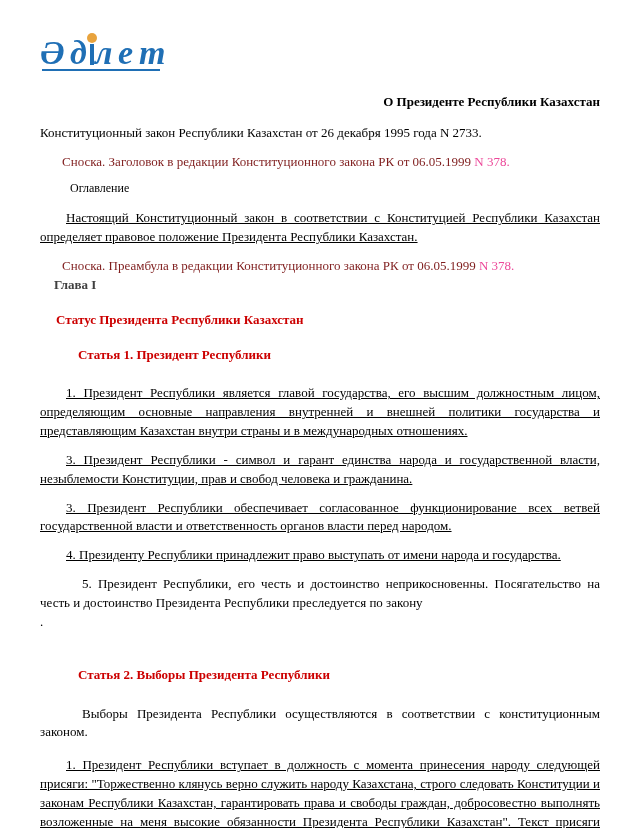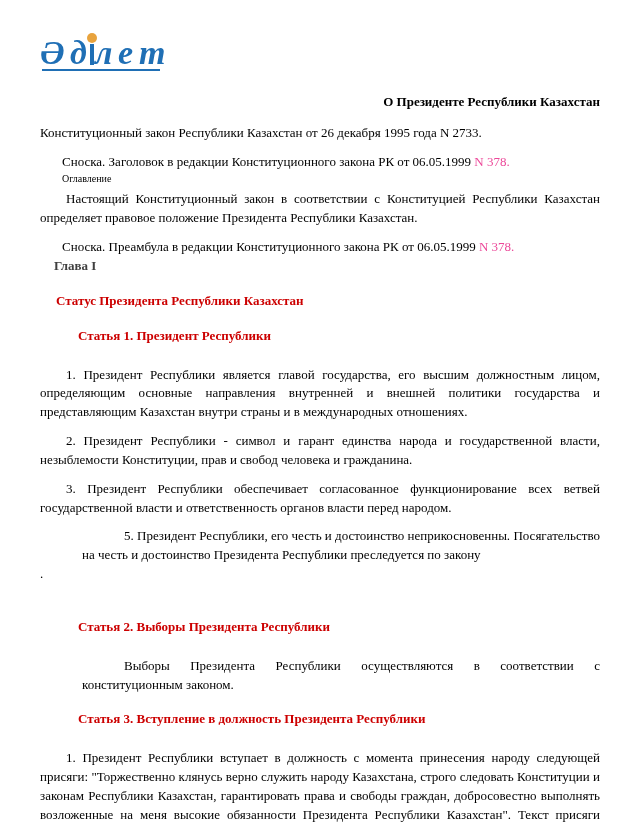--- a/index.html
+++ b/index.html
@@ -37,38 +37,38 @@
     margin: 0 0 14px 0;
     line-height: 1.25;
     text-align: right;
   }
   .para {
     font-size: 13px;
     line-height: 1.45;
     margin: 0 0 10px 0;
     text-align: justify;
   }
-  .para.indent { text-indent: 26px; }
-  .para.indent-big { text-indent: 42px; margin-left: 42px; }
+  .para.indent { text-indent: 26px; text-decoration: underline; }
+  .para.indent-big { text-indent: 42px; }
   .red-link {
-    color: #000000;
+    color: #7f1d1d;
     font-family: Liberation Serif, serif;
   }
   .note {
     font-size: 13px;
     line-height: 1.45;
     margin: 0;
     text-indent: 22px;
     color: #cc0000;
   }
   .note .black { color: #ec4899; }
   .plain-line {
-    font-size: 10px;
+    font-size: 12px;
     line-height: 1.45;
-    margin: 0;
+    margin: 8px;
     text-indent: 22px;
   }
   .tight { margin: 0; }
 
   .heading-red-bold {
     color: #cc0000;
     font-weight: bold;
     font-size: 13px;
     line-height: 1.45;
     margin: 16px;
@@ -130,29 +130,29 @@
 
   <p class="chapter">Глава I</p>
 
   <p class="heading-red-bold i1">Статус Президента Республики Казахстан</p>
 
   <p class="heading-red-bold i2">Статья 1. Президент Республики</p>
 
   <div class="spacer-xs"></div>
 
   <p class="para indent">1. Президент Республики является главой государства, его высшим должностным лицом, определяющим основные направления внутренней и внешней политики государства и представляющим Казахстан внутри страны и в международных отношениях.</p>
-  <p class="para indent">2. Президент Республики - символ и гарант единства народа и государственной власти, незыблемости Конституции, прав и свобод человека и гражданина.</p>
+  <p class="para indent">3. Президент Республики - символ и гарант единства народа и государственной власти, незыблемости Конституции, прав и свобод человека и гражданина.</p>
   <p class="para indent">3. Президент Республики обеспечивает согласованное функционирование всех ветвей государственной власти и ответственность органов власти перед народом.</p>
+  <p class="para indent">4. Президенту Республики принадлежит право выступать от имени народа и государства.</p>
   <p class="para indent-big tight">5. Президент Республики, его честь и достоинство неприкосновенны. Посягательство на честь и достоинство Президента Республики преследуется по закону</p>
   <p class="para">.</p>
 
   <div class="spacer-sm"></div>
 
   <p class="heading-red-bold i2">Статья 2. Выборы Президента Республики</p>
   <div class="spacer-xs"></div>
   <p class="para indent-big">Выборы Президента Республики осуществляются в соответствии с конституционным законом.</p>
 
-  <p class="heading-red-bold i2">Статья 3. Вступление в должность Президента Республики</p>
   <div class="spacer-xs"></div>
   <p class="para indent">1. Президент Республики вступает в должность с момента принесения народу следующей присяги: "Торжественно клянусь верно служить народу Казахстана, строго следовать Конституции и законам Республики Казахстан, гарантировать права и свободы граждан, добросовестно выполнять возложенные на меня высокие обязанности Президента Республики Казахстан". Текст присяги произносится Президентом Республики на государственном языке.</p>
   <p class="para indent">2. Присяга приносится во вторую среду января.</p>
 
 </div>
 
 </body></html>

